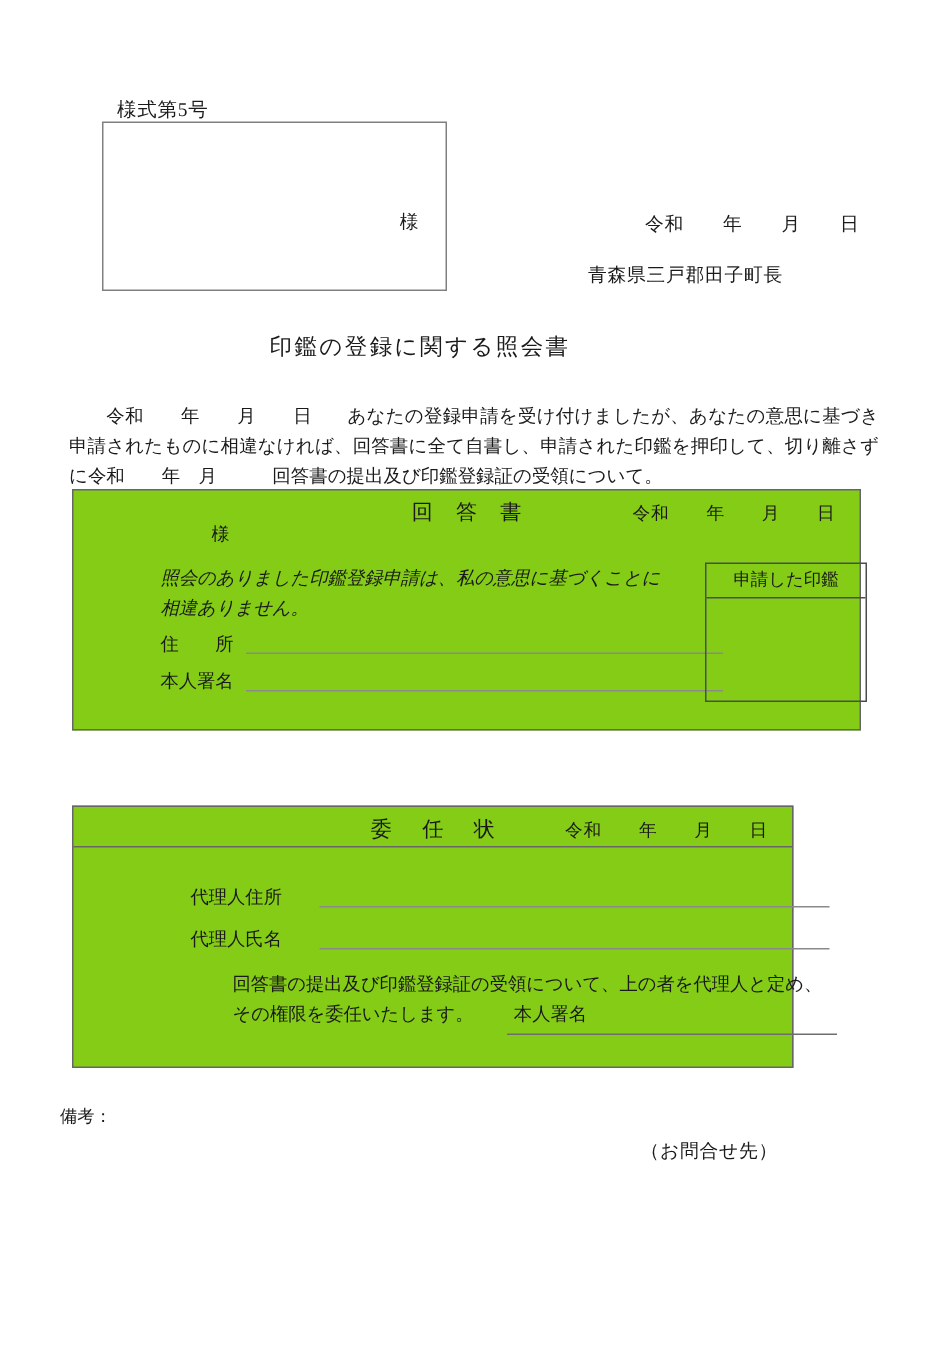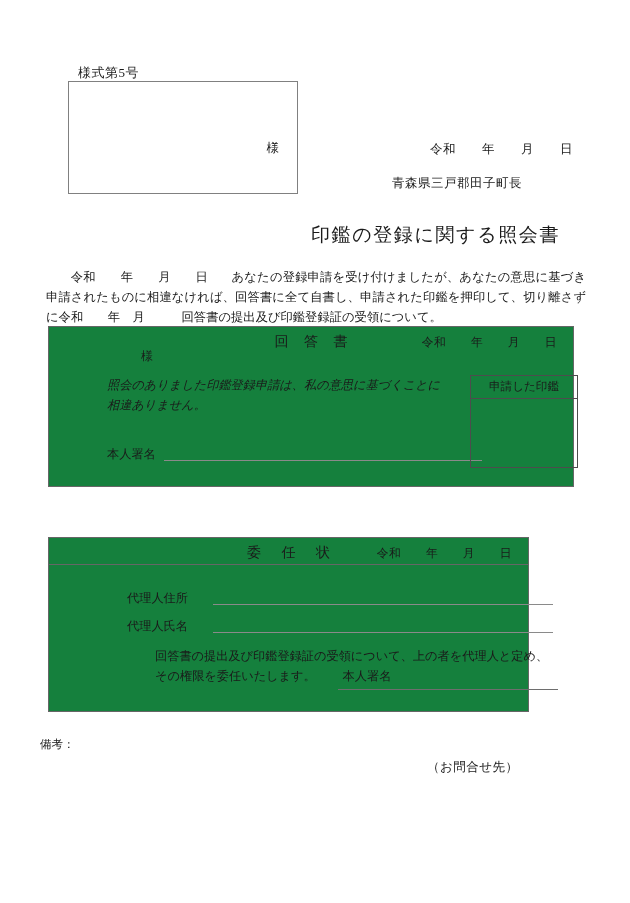--- a/index.html
+++ b/index.html
@@ -46,41 +46,41 @@
   .issuer {
     left: 392px; top: 175px;
     font-size: 12.5px;
     letter-spacing: 0.5px;
   }
 
   
   .doc-title {
     left: 0; top: 222px;
     width: 560px;
-    text-align: right;
-    font-size: 19px;
+    text-align: center;
+    font-size: 15px;
     letter-spacing: 1.6px;
   }
 
   
   .intro {
     left: 46px; top: 268px;
     width: 540px;
     font-size: 12.3px;
     line-height: 1.62;
     text-align: justify;
   }
   .intro .indent { display: inline-block; width: 2em; }
   .gap-s { display: inline-block; width: 1.9em; }
 
   
   .section-box {
     border: 1px solid #666666;
     box-sizing: border-box;
-    background: #15803d;
+    background: #84cc16;
   }
   .reply-box { left: 48px; top: 326px; width: 526px; height: 161px; }
   .proxy-box { left: 48px; top: 537px; width: 481px; height: 175px; font-family: Liberation Mono, monospace; }
 
   .box-head {
     position: relative;
     height: 26px;
   }
   .box-head.ruled { border-bottom: 1px solid #666666; }
   .box-title {
@@ -209,20 +209,24 @@
       <div class="abs box-title nowrap">回 答 書</div>
       <div class="abs box-date nowrap">令和　　年　　月　　日</div>
     </div>
 
     <div class="abs reply-sama">様</div>
 
     <div class="abs reply-note">
       <span class="indent"></span><span>照会のありました印鑑登録申請は、私の意思に基づくことに</span><span>相違ありません。</span>
     </div>
 
+    <div class="field-row rf1">
+      <span class="field-label">住　　所</span>
+      <span class="field-rule"></span>
+    </div>
     <div class="field-row rf2">
       <span class="field-label">本人署名</span>
       <span class="field-rule"></span>
     </div>
 
     <div class="abs stamp-box">
       <div class="stamp-head nowrap">申請した印鑑</div>
     </div>
   </div>
 

